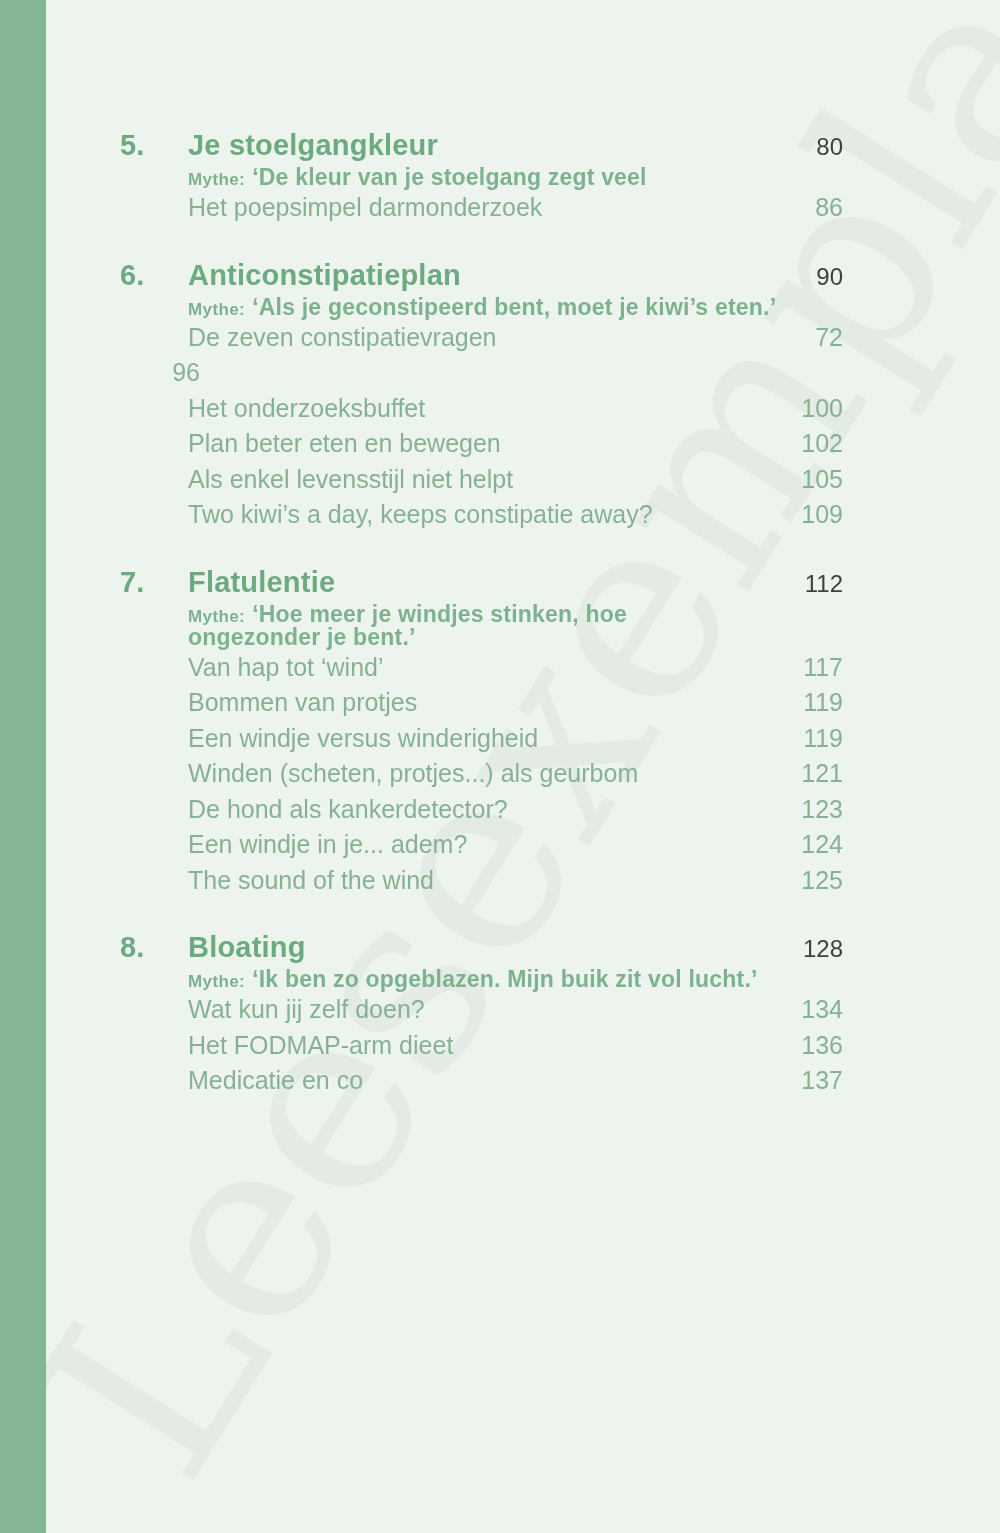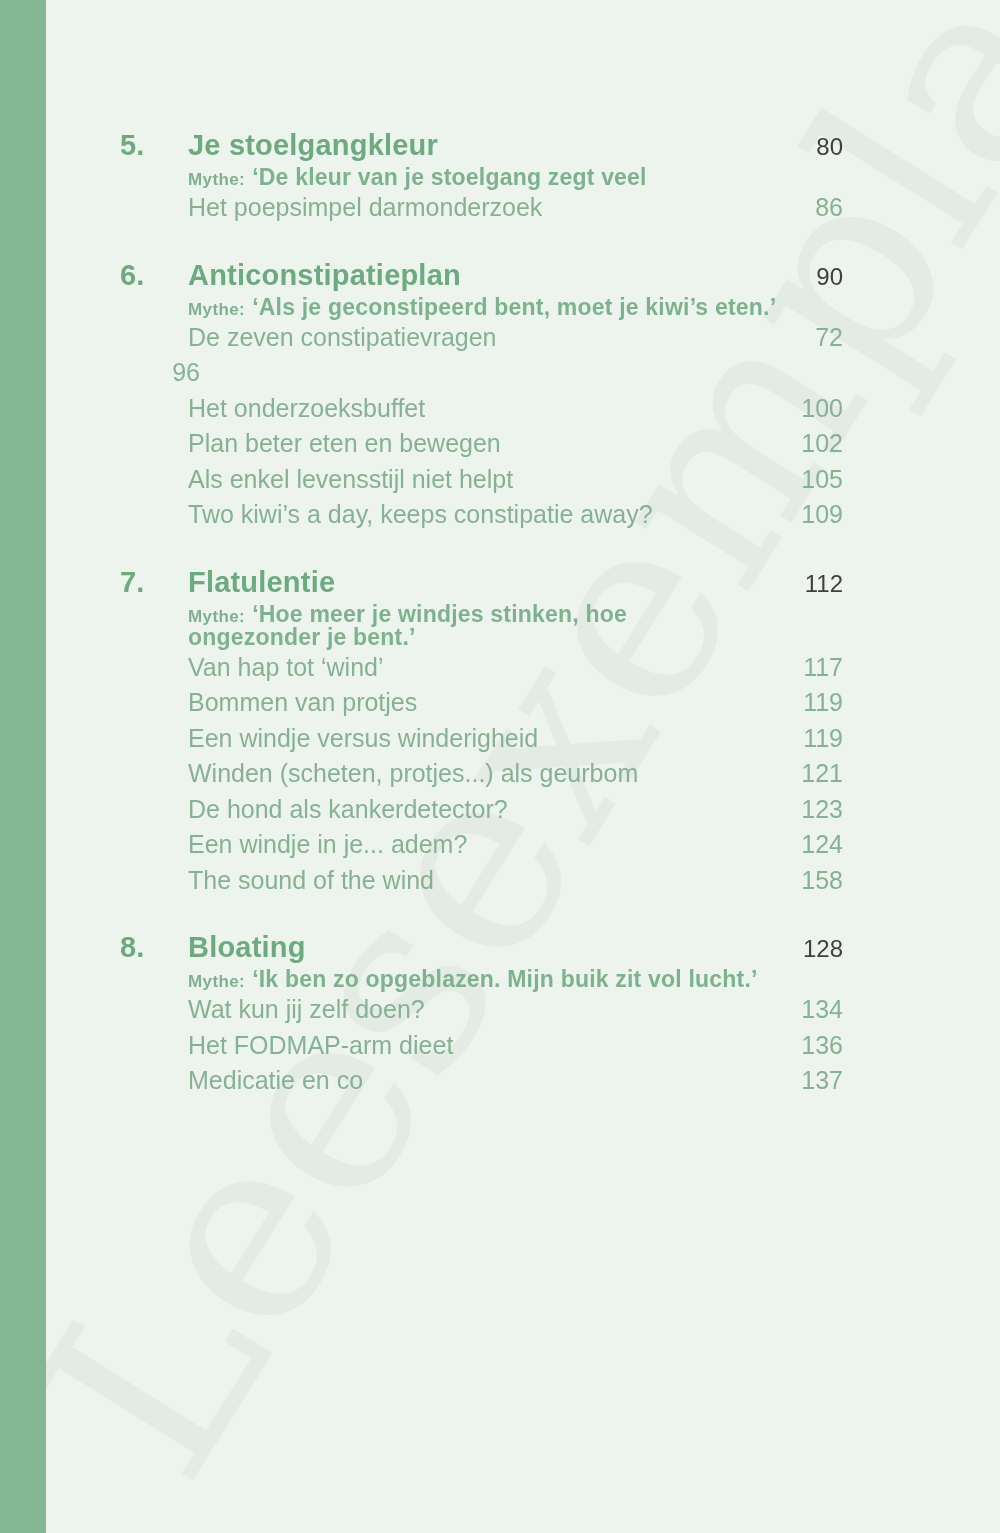--- a/index.html
+++ b/index.html
@@ -175,21 +175,21 @@
     <div class="row row-item">
       <span class="item-label">De hond als kankerdetector?</span>
       <span class="item-page">123</span>
     </div>
     <div class="row row-item">
       <span class="item-label">Een windje in je... adem?</span>
       <span class="item-page">124</span>
     </div>
     <div class="row row-item">
       <span class="item-label">The sound of the wind</span>
-      <span class="item-page">158</span>
+      <span class="item-page">125</span>
     </div>
   </div>
 
   <div class="section">
     <div class="row row-heading">
       <span class="sec-num">8.</span>
       <span class="sec-title">Bloating</span>
       <span class="sec-page">128</span>
     </div>
     <div class="row-mythe">

